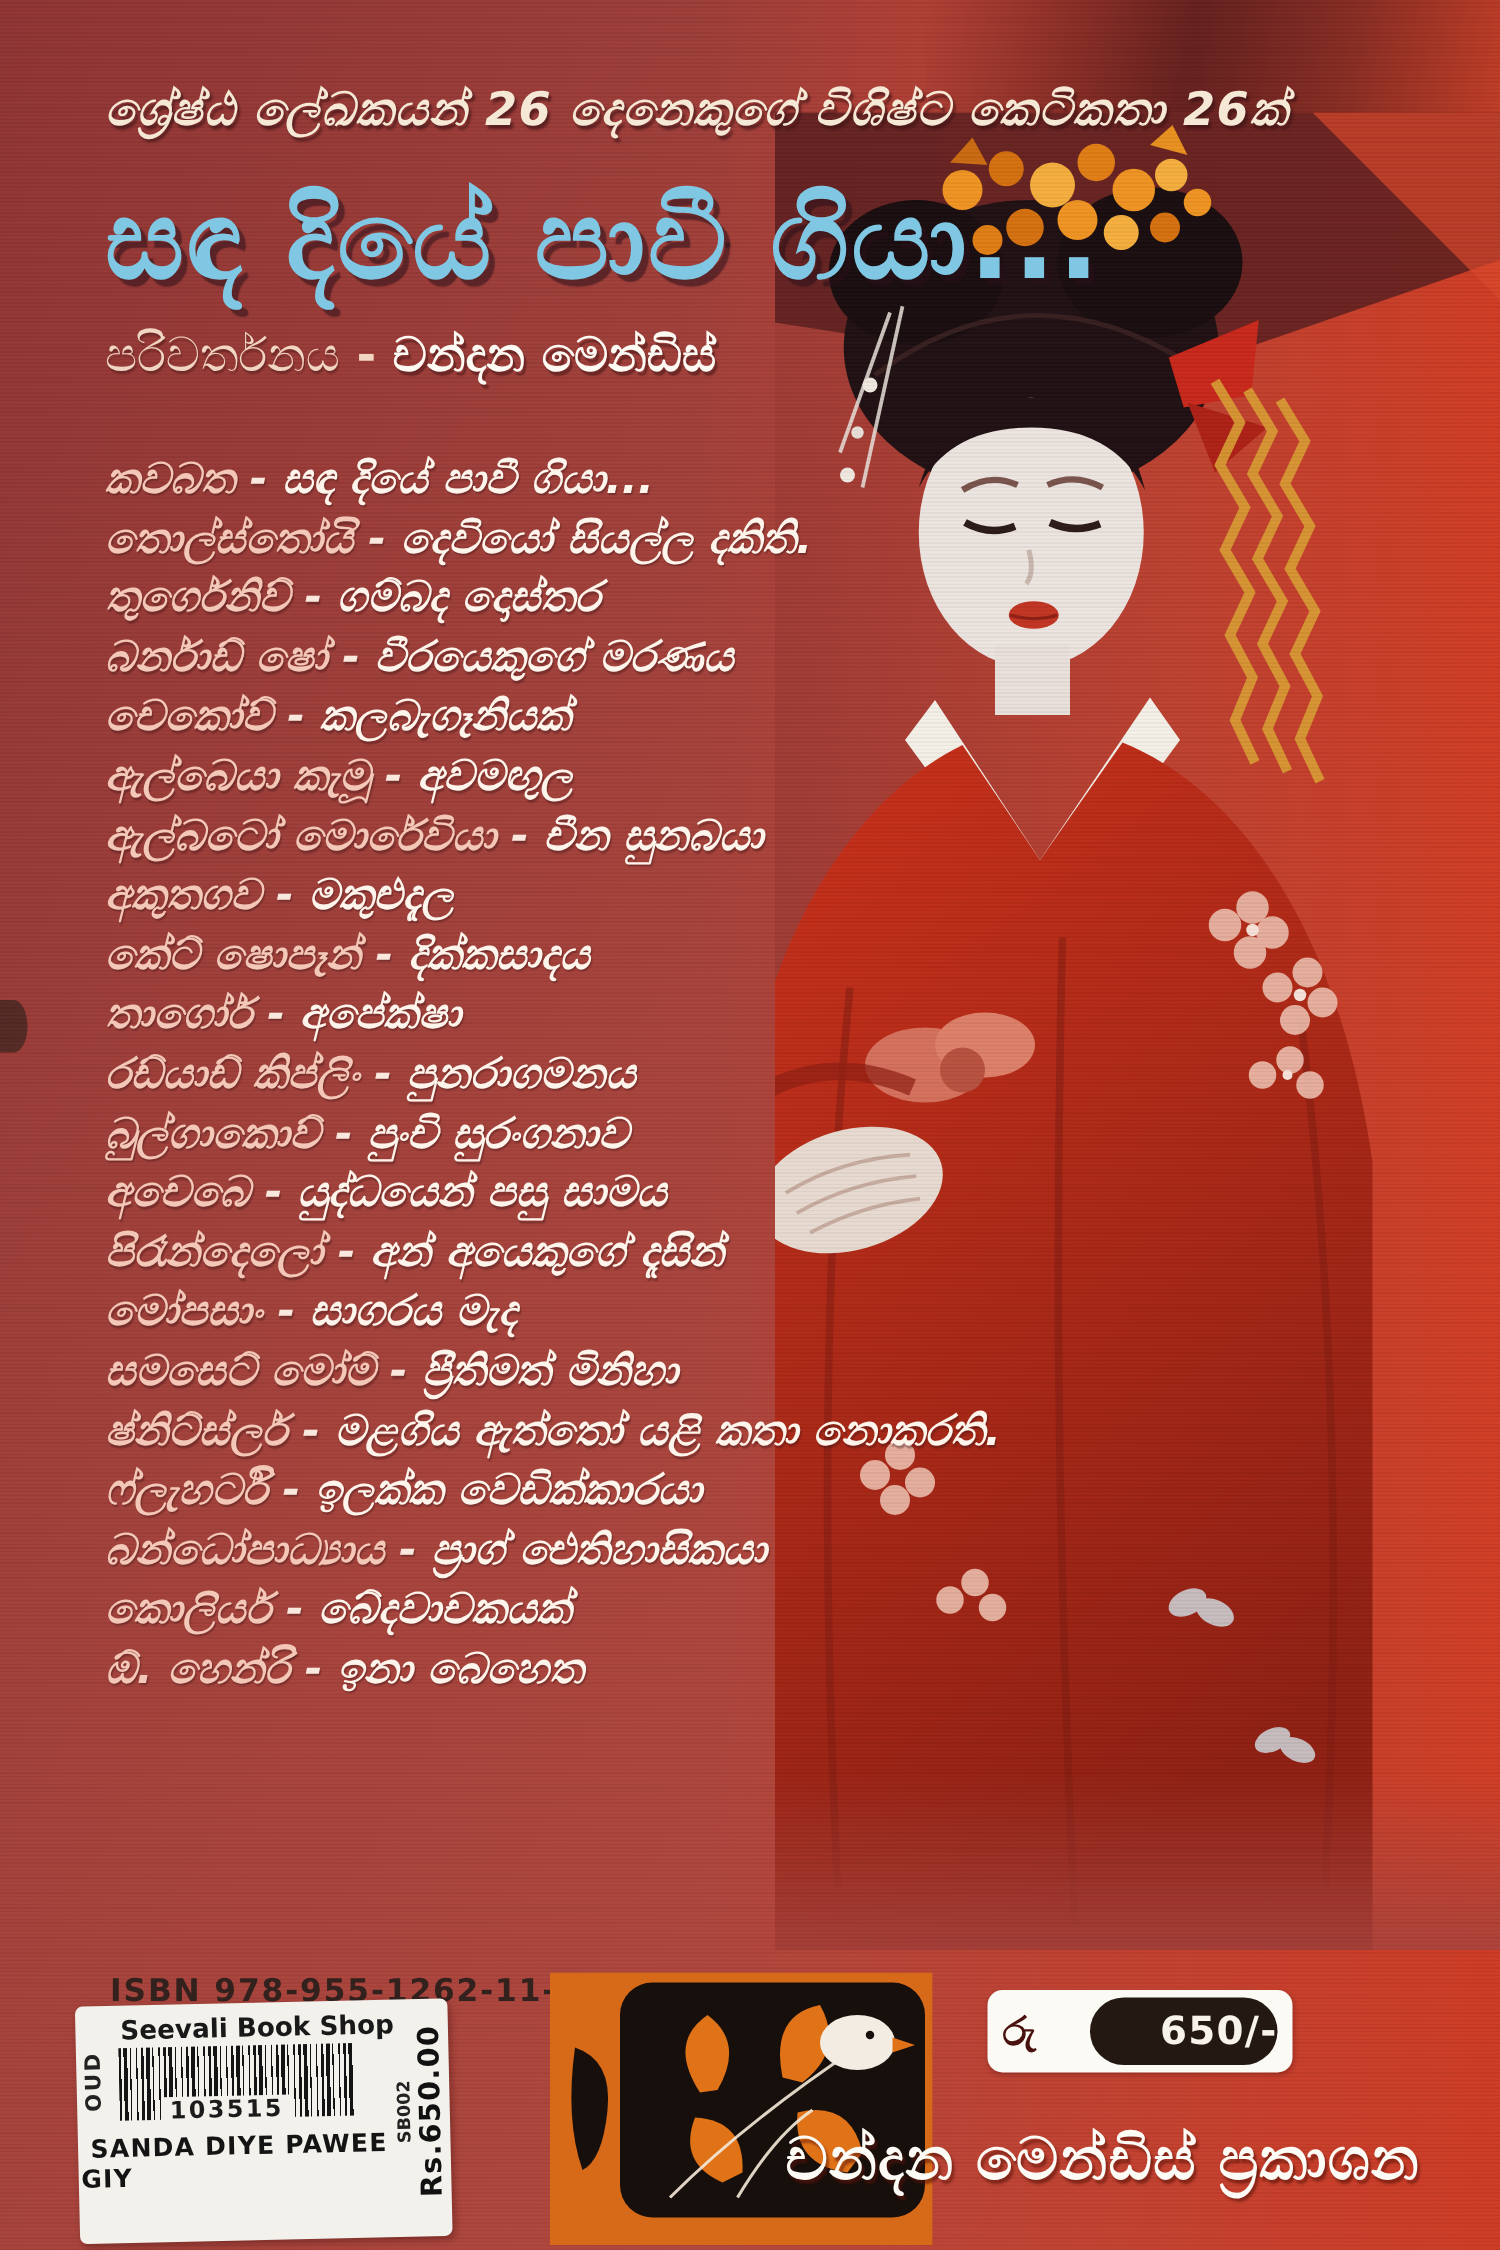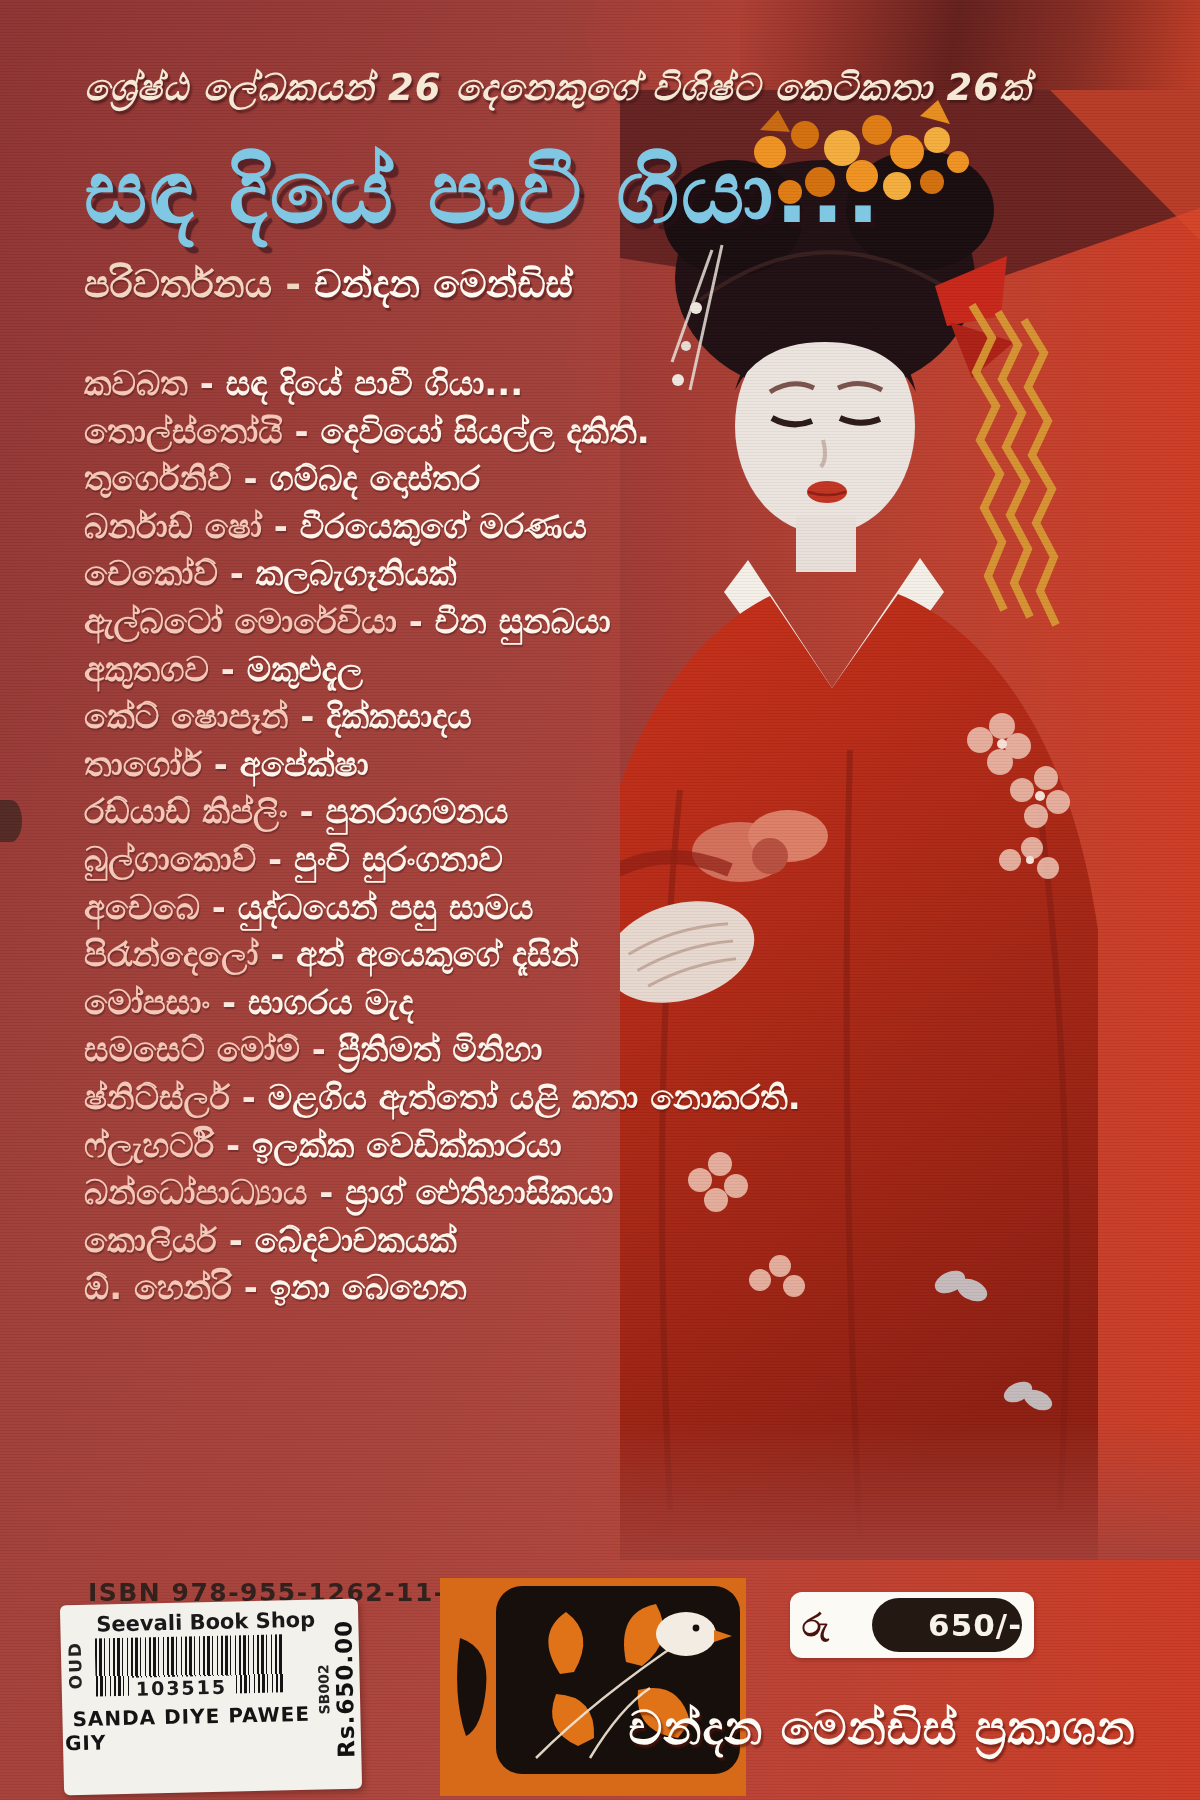--- a/index.html
+++ b/index.html
@@ -16,25 +16,25 @@
   .smudge{position:absolute;left:0;top:800px;width:22px;height:42px;background:#3c241f;
     border-radius:0 60% 60% 0;opacity:.75;}
 
   .header-line{position:absolute;left:84px;top:66px;width:1000px;
     font-size:37px;font-weight:600;font-style:italic;color:#f5e9d6;letter-spacing:1px;
     text-shadow:2px 3px 2px rgba(60,18,22,.65);z-index:3;}
   .book-title{position:absolute;left:84px;top:140px;width:980px;
     font-size:88px;font-weight:800;color:#7fc7e2;letter-spacing:2px;
     text-shadow:5px 6px 1px rgba(42,16,26,.55);z-index:3;}
   .translator{position:absolute;left:84px;top:262px;z-index:3;font-size:38px;}
-  .translator .label{color:#f1d6c4;font-weight:700;text-shadow:1px 2px 1px rgba(70,25,25,.45);}
+  .translator .label{color:#f1d6c4;font-weight:400;text-shadow:1px 2px 1px rgba(70,25,25,.45);}
   .translator .sep{color:#f1d6c4;font-weight:600;}
   .translator .name{color:#fdfaf4;font-weight:800;text-shadow:2px 3px 1px rgba(70,22,22,.55);}
 
-  .story-list{position:absolute;left:84px;top:360px;width:1020px;z-index:3;}
+  .story-list{position:absolute;left:84px;top:360px;width:1020px;z-index:3;font-style:italic;}
   .story-row{height:47.6px;line-height:47.6px;font-size:34px;font-weight:700;white-space:nowrap;
     text-shadow:1px 2px 1px rgba(66,22,24,.4);}
   .story-row .author{color:#f3c8b8;}
   .story-row .sep{color:#f8e8dd;}
   .story-row .story-title{color:#fdf5ec;}
 
   .isbn{position:absolute;left:88px;top:1578px;z-index:4;font-size:25px;font-weight:700;
     color:#33211e;letter-spacing:1.5px;}
   .sticker{position:absolute;left:62px;top:1602px;width:298px;height:190px;z-index:5;
     background:#f3f1ec;border-radius:6px;transform:rotate(-1.3deg);
@@ -216,20 +216,21 @@
   <div class="translator">
     <span class="label">පරිවර්තනය</span><span class="sep"> - </span><span class="name">චන්දන මෙන්ඩිස්</span>
   </div>
 
   <div class="story-list">
       <div class="story-row"><span class="author">කවබත</span><span class="sep"> - </span><span class="story-title">සඳ දියේ පාවී ගියා...</span></div>
       <div class="story-row"><span class="author">තොල්ස්තෝයි</span><span class="sep"> - </span><span class="story-title">දෙවියෝ සියල්ල දකිති.</span></div>
       <div class="story-row"><span class="author">තුර්ගෙනිව්</span><span class="sep"> - </span><span class="story-title">ගම්බද දොස්තර</span></div>
       <div class="story-row"><span class="author">බර්නාඩ් ෂෝ</span><span class="sep"> - </span><span class="story-title">වීරයෙකුගේ මරණය</span></div>
       <div class="story-row"><span class="author">චෙකෝව්</span><span class="sep"> - </span><span class="story-title">කලබැගෑනියක්</span></div>
+      <div class="story-row"><span class="author">ඇල්බෙයා කැමූ</span><span class="sep"> - </span><span class="story-title">අවමඟුල</span></div>
       <div class="story-row"><span class="author">ඇල්බටෝ මොරේවියා</span><span class="sep"> - </span><span class="story-title">චීන සුනබයා</span></div>
       <div class="story-row"><span class="author">අකුතගව</span><span class="sep"> - </span><span class="story-title">මකුළුදැල</span></div>
       <div class="story-row"><span class="author">කේට් ෂොපෑන්</span><span class="sep"> - </span><span class="story-title">දික්කසාදය</span></div>
       <div class="story-row"><span class="author">තාගෝර්</span><span class="sep"> - </span><span class="story-title">අපේක්ෂා</span></div>
       <div class="story-row"><span class="author">රඩ්යාඩ් කිප්ලිං</span><span class="sep"> - </span><span class="story-title">පුනරාගමනය</span></div>
       <div class="story-row"><span class="author">බුල්ගාකොව්</span><span class="sep"> - </span><span class="story-title">පුංචි සුරංගනාව</span></div>
       <div class="story-row"><span class="author">අචෙබෙ</span><span class="sep"> - </span><span class="story-title">යුද්ධයෙන් පසු සාමය</span></div>
       <div class="story-row"><span class="author">පිරෑන්දෙලෝ</span><span class="sep"> - </span><span class="story-title">අන් අයෙකුගේ දෑසින්</span></div>
       <div class="story-row"><span class="author">මෝපසාං</span><span class="sep"> - </span><span class="story-title">සාගරය මැද</span></div>
       <div class="story-row"><span class="author">සමසෙට් මෝම්</span><span class="sep"> - </span><span class="story-title">ප්‍රීතිමත් මිනිහා</span></div>

